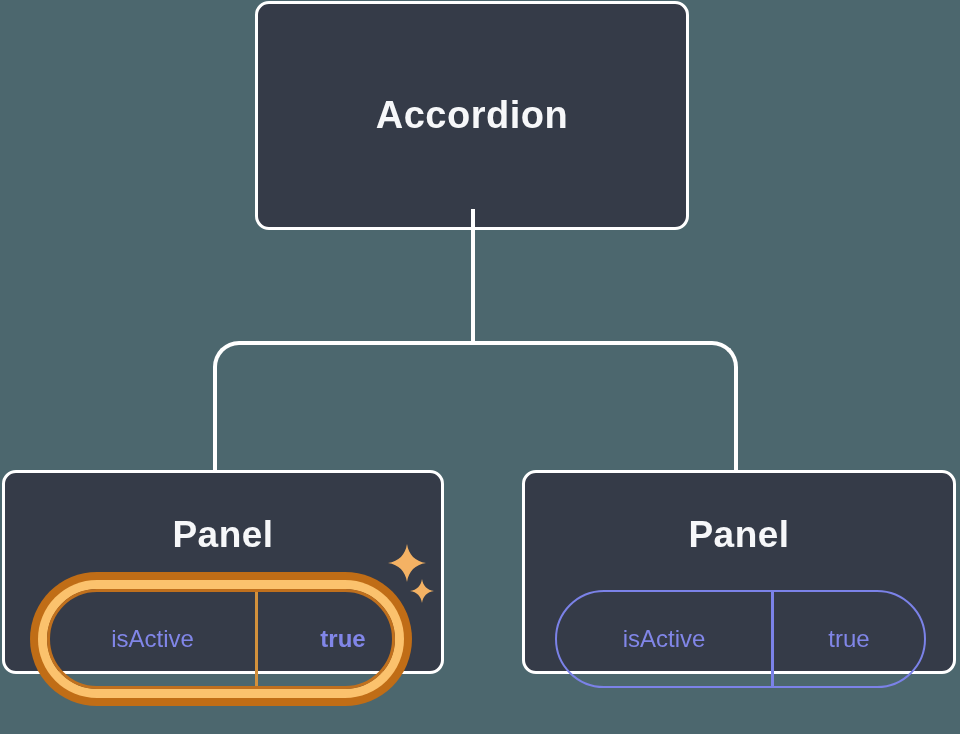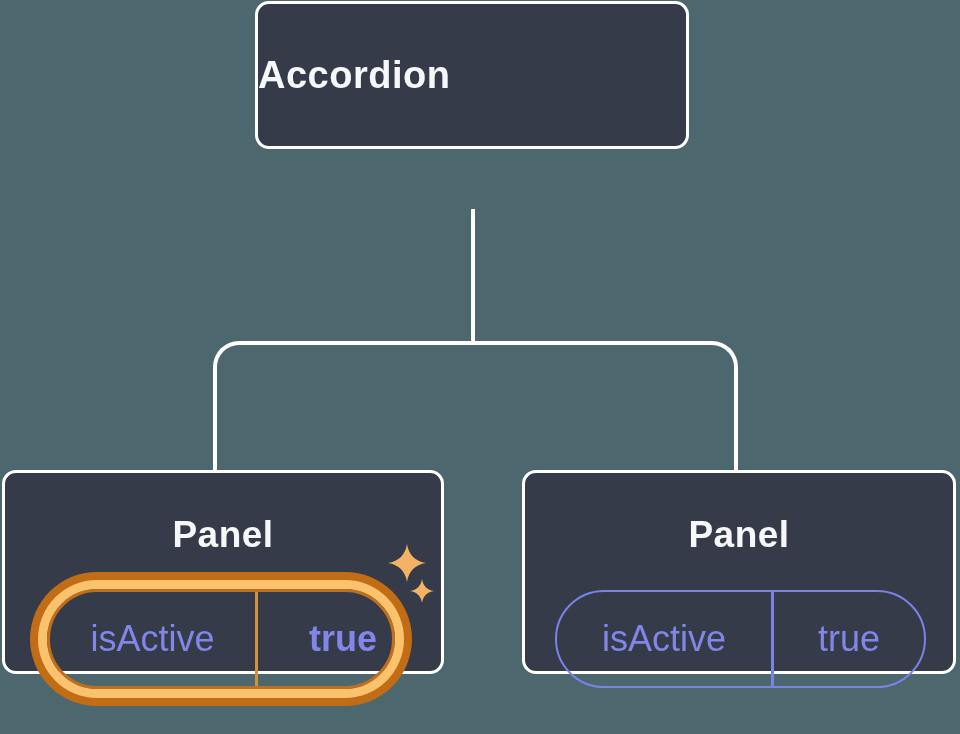--- a/index.html
+++ b/index.html
@@ -14,22 +14,22 @@
     overflow:hidden;
   }
   .node{
     position:absolute;
     box-sizing:border-box;
     background:var(--color-node_fill,#353b48);
     border:3px solid var(--color-node_border,#fff);
     border-radius:14px;
   }
   .node-root{
-    left:255px;top:1px;width:434px;height:148px;
-    display:flex;align-items:center;
+    left:255px;top:1px;width:434px;height:229px;
+    display:flex;align-items:center;justify-content:center;
   }
   .node-label{
     color:var(--color-title_text,#f6f7f9);
     font-size:38px;font-weight:600;letter-spacing:.5px;
   }
   .stem{
     position:absolute;
     left:471px;top:209px;width:4px;height:136px;
     background:var(--color-connector,#fff);
   }
@@ -65,21 +65,21 @@
     box-shadow:0 0 0 9px var(--color-gold_ring,#fbc26d),
                0 0 0 17px var(--color-orange_outer,#c06d16);
   }
   .pill-inactive{
     left:30px;top:117px;width:371px;height:98px;
     border:2px solid var(--color-purple_border,#7b82e8);
   }
   .pill-cell{
     display:flex;align-items:center;justify-content:center;
     color:var(--color-purple_text,#8186e8);
-    font-size:36px;font-weight:400;
+    font-size:24px;font-weight:400;
   }
   .pill-active .pill-cell-key{width:205px;}
   .pill-inactive .pill-cell-key{width:214px;}
   .pill-cell-value{flex:1;}
   .pill-active .pill-cell-value{
     border-left:3px solid var(--color-amber_divider,#d3913c);
     font-weight:700;
     padding-left:36px;
   }
   .pill-inactive .pill-cell-value{

